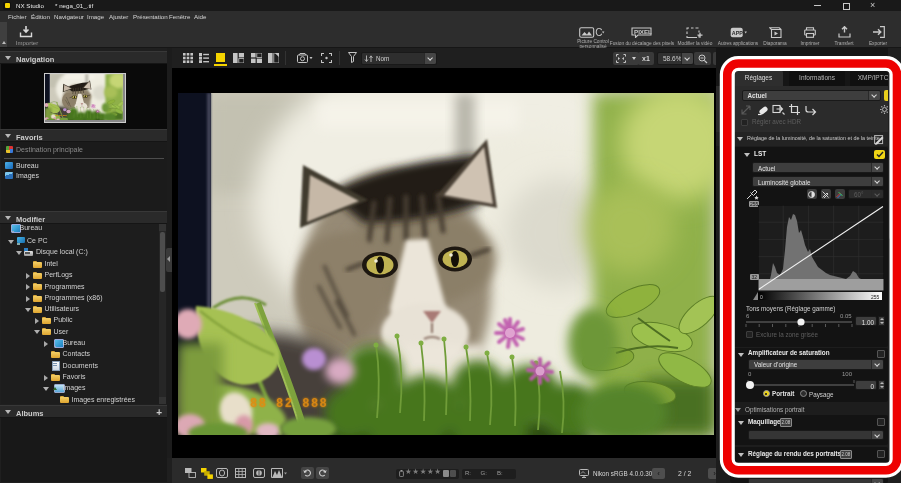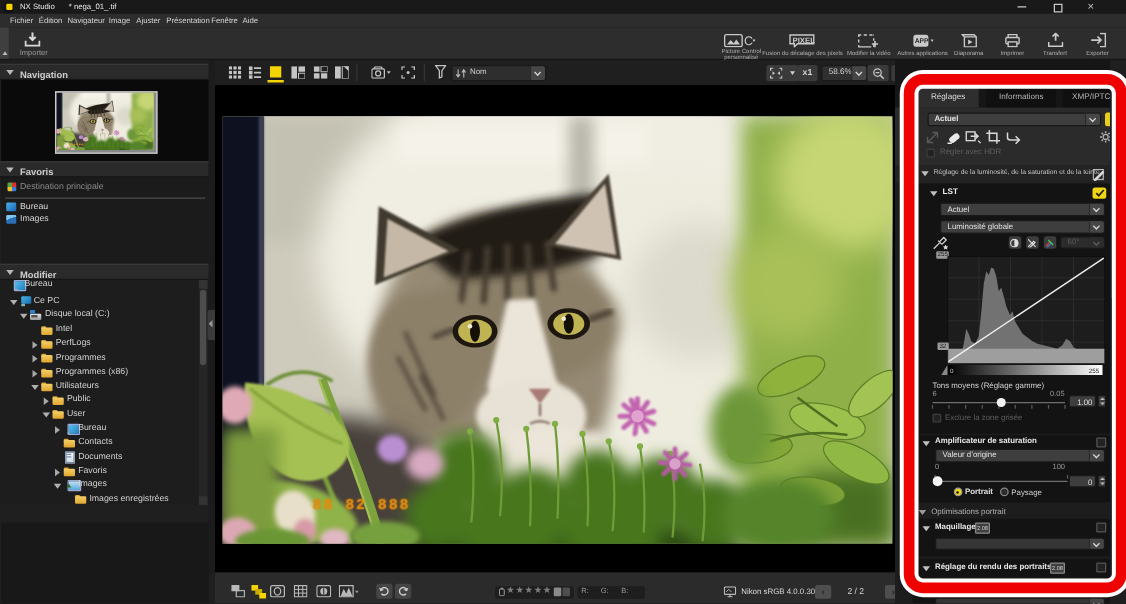--- a/index.html
+++ b/index.html
@@ -557,20 +557,25 @@
           <span class="folder" style="left:59px;"></span>
           <span style="position:absolute;left:70.5px;top:1px;">Images enregistrées</span>
         </div>
   </div>
   <div class="abs" style="left:159px;top:176px;width:7px;height:180px;background:#262626;">
     <div class="abs" style="left:0;top:0;width:7px;height:7px;background:#333;"></div>
     <div class="abs" style="left:0;top:173px;width:7px;height:7px;background:#333;"></div>
     <div class="abs" style="left:1px;top:8px;width:5px;height:60px;background:#4d4d4d;border-radius:2px;"></div>
   </div>
 
+  <div class="hdrbar" style="top:357px;">
+        <span class="a"></span>
+        <span class="t">Albums</span>
+        <span style="position:absolute;right:5px;top:1px;color:#c8c8c8;font-size:10px;font-weight:bold;">+</span>
+      </div>
   <div class="abs" style="left:1px;top:370px;width:166px;height:64px;background:#181818;"></div>
 
   <div class="abs" style="left:167px;top:0;width:5px;height:410px;background:#1c1c1c;"></div>
   <div class="abs" style="left:166px;top:200px;width:6px;height:24px;background:#3a3a3a;border-radius:2px 0 0 2px;">
         <span style="position:absolute;left:1px;top:8px;width:0;height:0;border-top:3px solid transparent;border-bottom:3px solid transparent;border-right:3.5px solid #999;"></span>
       </div>
 </div>
 
 <div class="abs" style="left:716px;top:48px;width:185px;height:435px;background:#2b2b2b;" id="rightpanel">
   <div class="abs" style="left:0;top:0;width:185px;height:37.5px;background:#161616;"></div>

